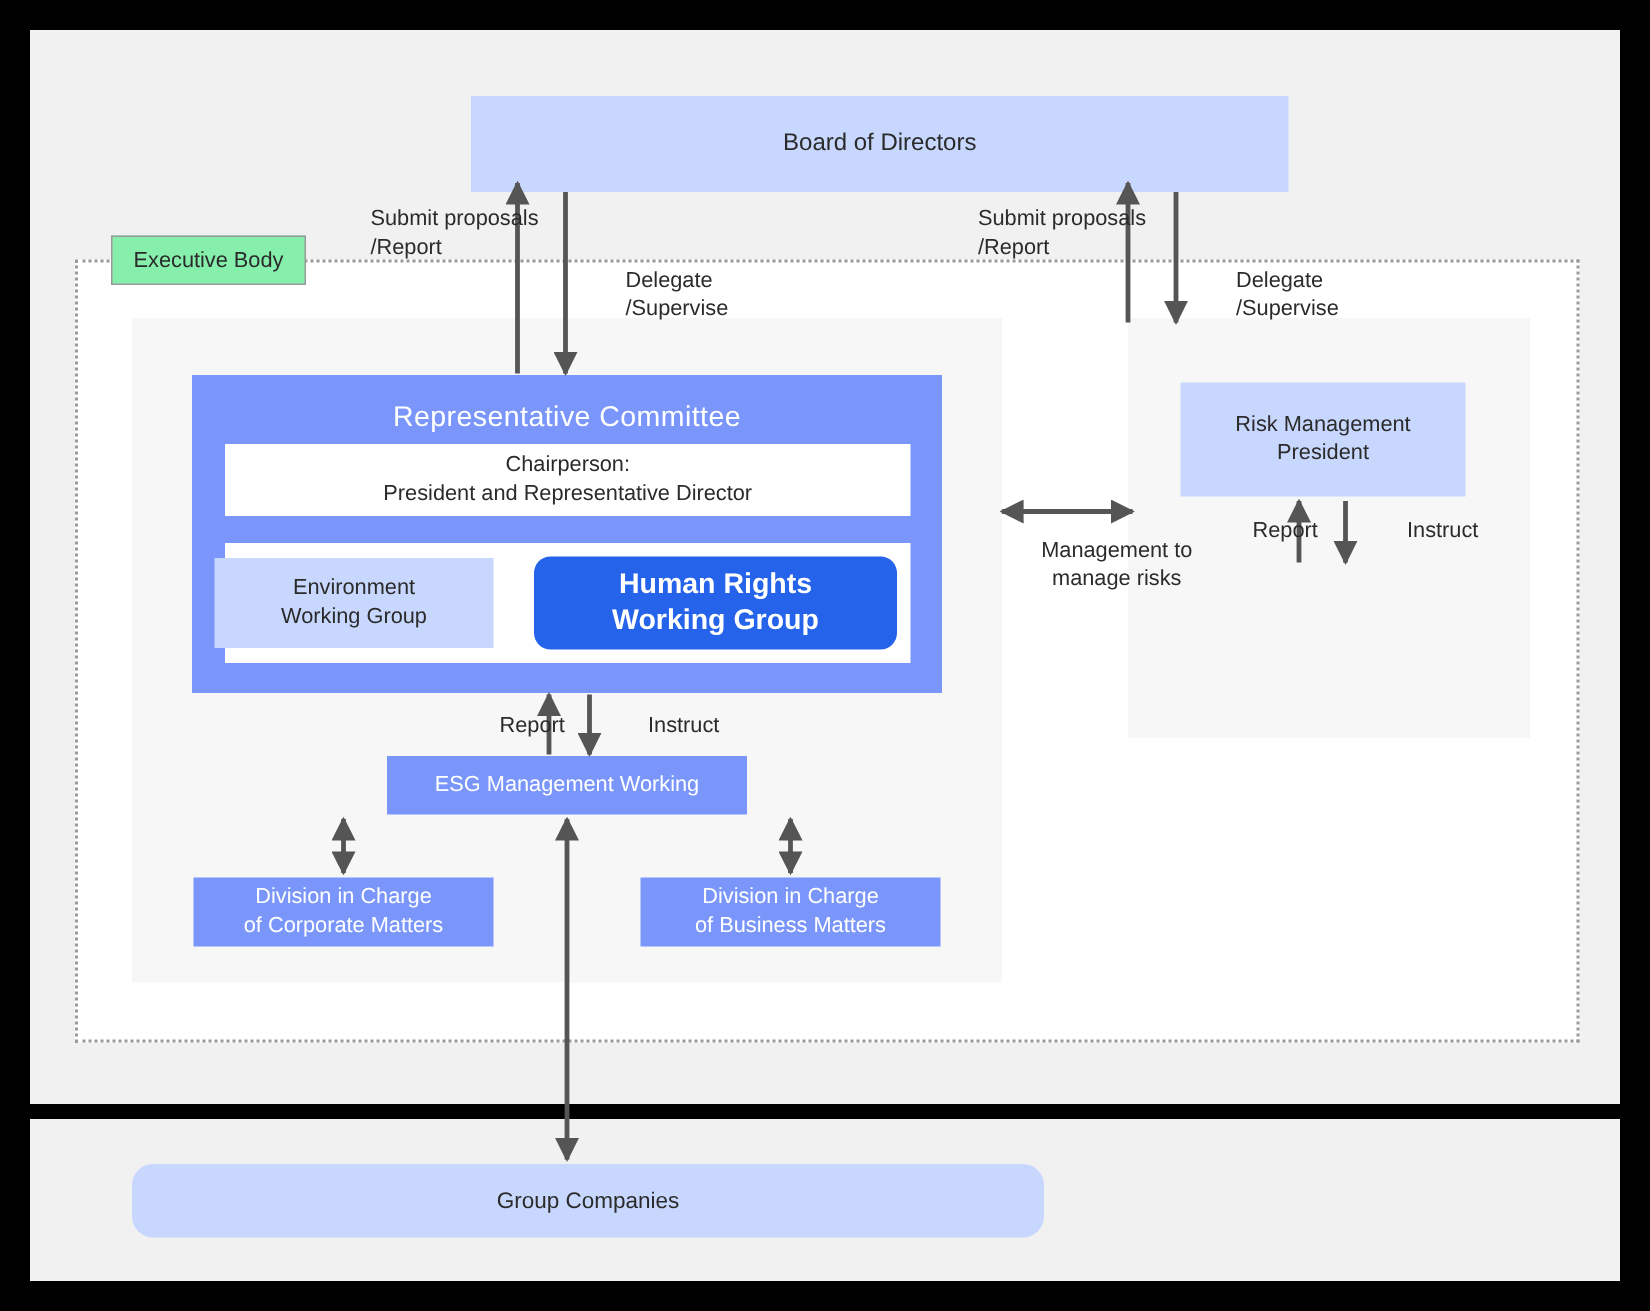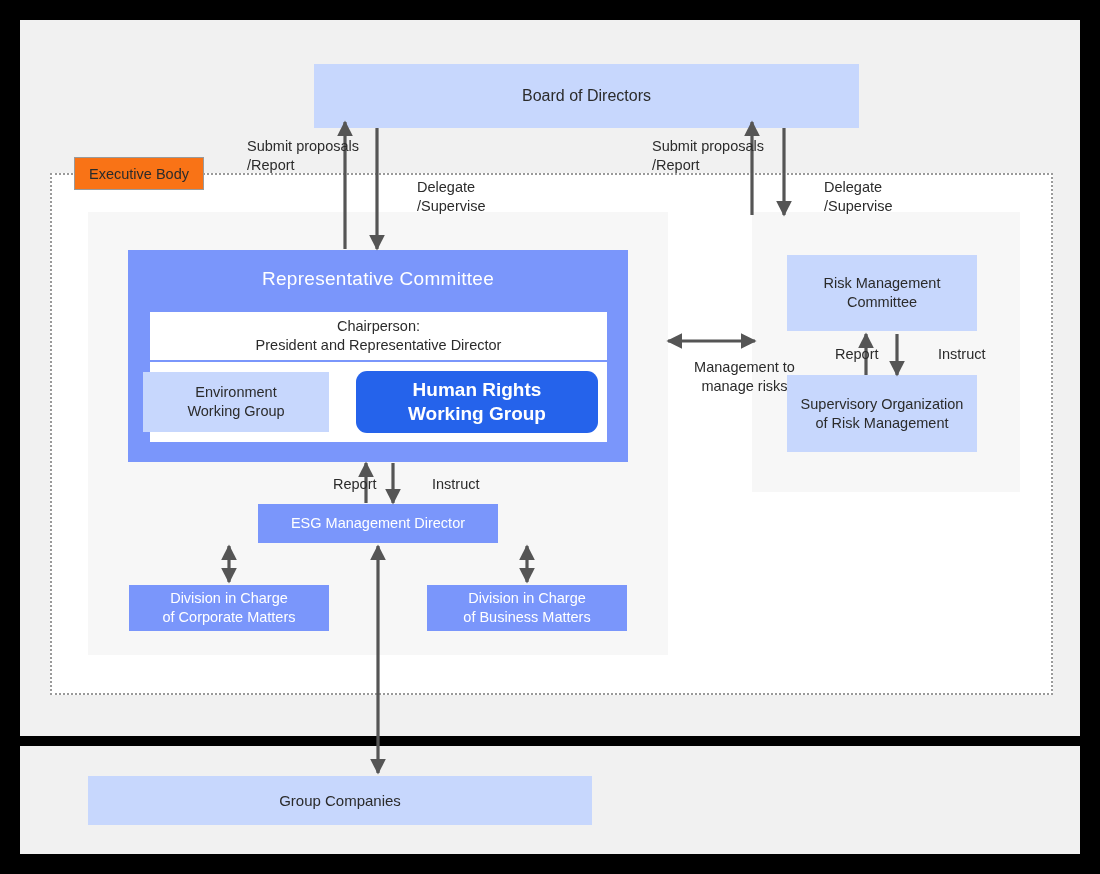--- a/index.html
+++ b/index.html
@@ -23,21 +23,21 @@
   #exec-region {
     position: absolute;
     left: 50px; top: 173px; width: 1003px; height: 522px;
     background: #ffffff;
     border: 2px dotted #9a9a9a;
   }
   #exec-label {
     position: absolute;
     left: 74px; top: 157px;
     width: 130px; height: 33px;
-    background: #f97316;
+    background: #86efac;
     border: 1px solid #9a9a9a;
     display: flex; align-items: center; justify-content: center;
     font-size: 14.5px; color: #2b2b2b;
     z-index: 6;
   }
 
   
   .subpanel { position: absolute; background: #f7f7f7; }
   #subpanel-left  { left: 88px;  top: 212px; width: 580px; height: 443px; }
   #subpanel-right { left: 752px; top: 212px; width: 268px; height: 280px; }
@@ -62,21 +62,21 @@
   #box-sustain {
     left: 128px; top: 250px; width: 500px; height: 212px;
     background: #7a96fb;
     display: block;
   }
   #sustain-title {
     position: absolute; left: 0; top: 17px; width: 100%;
     text-align: center; color: #ffffff; font-size: 19px; letter-spacing: .3px;
   }
   #box-chair {
-    left: 150px; top: 312px; width: 457px; height: 48px;
+    left: 150px; top: 296px; width: 457px; height: 48px;
     font-size: 14.5px;
   }
   #wg-wrap {
     position: absolute; left: 150px; top: 362px; width: 457px; height: 80px;
     background: #ffffff;
   }
   #box-env {
     left: 143px; top: 372px; width: 186px; height: 60px;
     font-size: 14.5px;
   }
@@ -98,22 +98,23 @@
   }
   #box-div-corp {
     left: 129px; top: 585px; width: 200px; height: 46px;
     font-size: 14.5px;
   }
   #box-div-biz {
     left: 427px; top: 585px; width: 200px; height: 46px;
     font-size: 14.5px;
   }
   #box-group {
-    left: 88px; top: 776px; width: 504px; height: 49px;
+    left: 88px; top: 776px; width: 608px; height: 49px;
     font-size: 15px;
+    border-radius: 14px;
   }
 
   
   #arrows { position: absolute; left: 0; top: 0; width: 1100px; height: 874px; pointer-events: none; z-index: 5; }
 
   
   .alabel {
     position: absolute;
     font-size: 14.5px; color: #2b2b2b; line-height: 1.28;
     white-space: pre-line;
@@ -151,25 +152,23 @@
   </div>
   <div id="wg-wrap"></div>
   <div class="box box-white" id="box-chair" style="white-space: pre-line;">Chairperson:
 President and Representative Director</div>
   <div class="box box-lightblue" id="box-env" style="white-space: pre-line;">Environment
 Working Group</div>
   <div class="box box-deepblue" id="box-hr" style="white-space: pre-line; border-radius: 11px;">Human Rights
 Working Group</div>
 
   <div class="box box-lightblue" id="box-risk-comm" style="white-space: pre-line;">Risk Management
-Committee</div>
-  <div class="box box-lightblue" id="box-risk-super" style="white-space: pre-line;">Supervisory Organization
-of Risk Management</div>
-
-  <div class="box box-midblue" id="box-esg">ESG Management Director</div>
+President</div>
+
+  <div class="box box-midblue" id="box-esg">ESG Management Working</div>
   <div class="box box-midblue" id="box-div-corp" style="white-space: pre-line;">Division in Charge
 of Corporate Matters</div>
   <div class="box box-midblue" id="box-div-biz" style="white-space: pre-line;">Division in Charge
 of Business Matters</div>
 
   <div class="box box-lightblue" id="box-group">Group Companies</div>
 
   <div class="alabel" id="lbl-submit-l" style="white-space: pre-line;">Submit proposals
 /Report</div>
   <div class="alabel" id="lbl-deleg-l" style="white-space: pre-line;">Delegate

